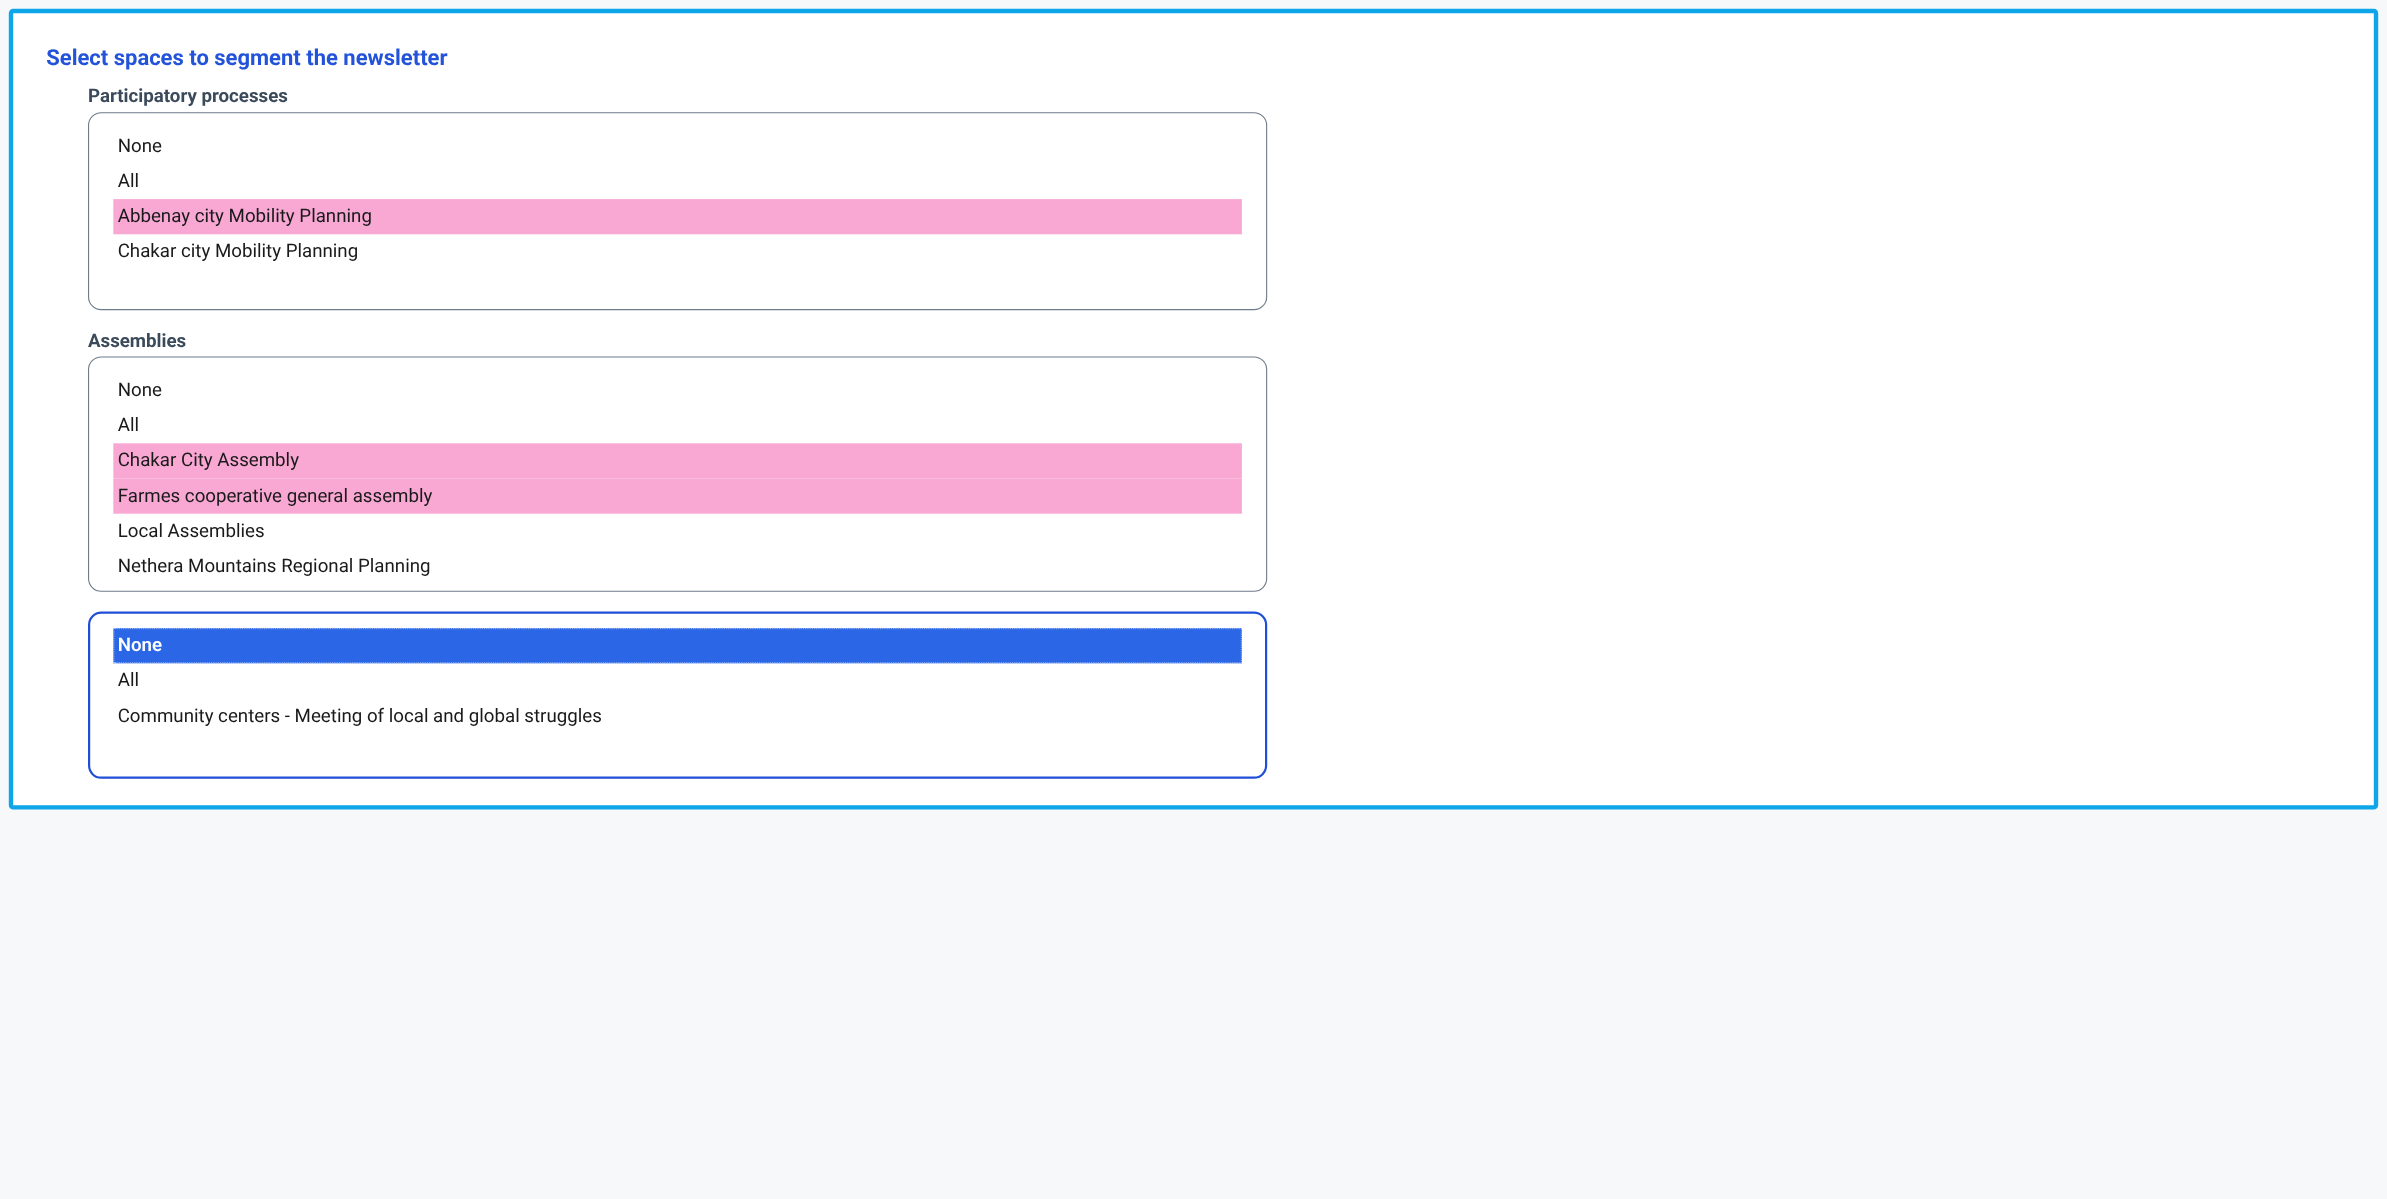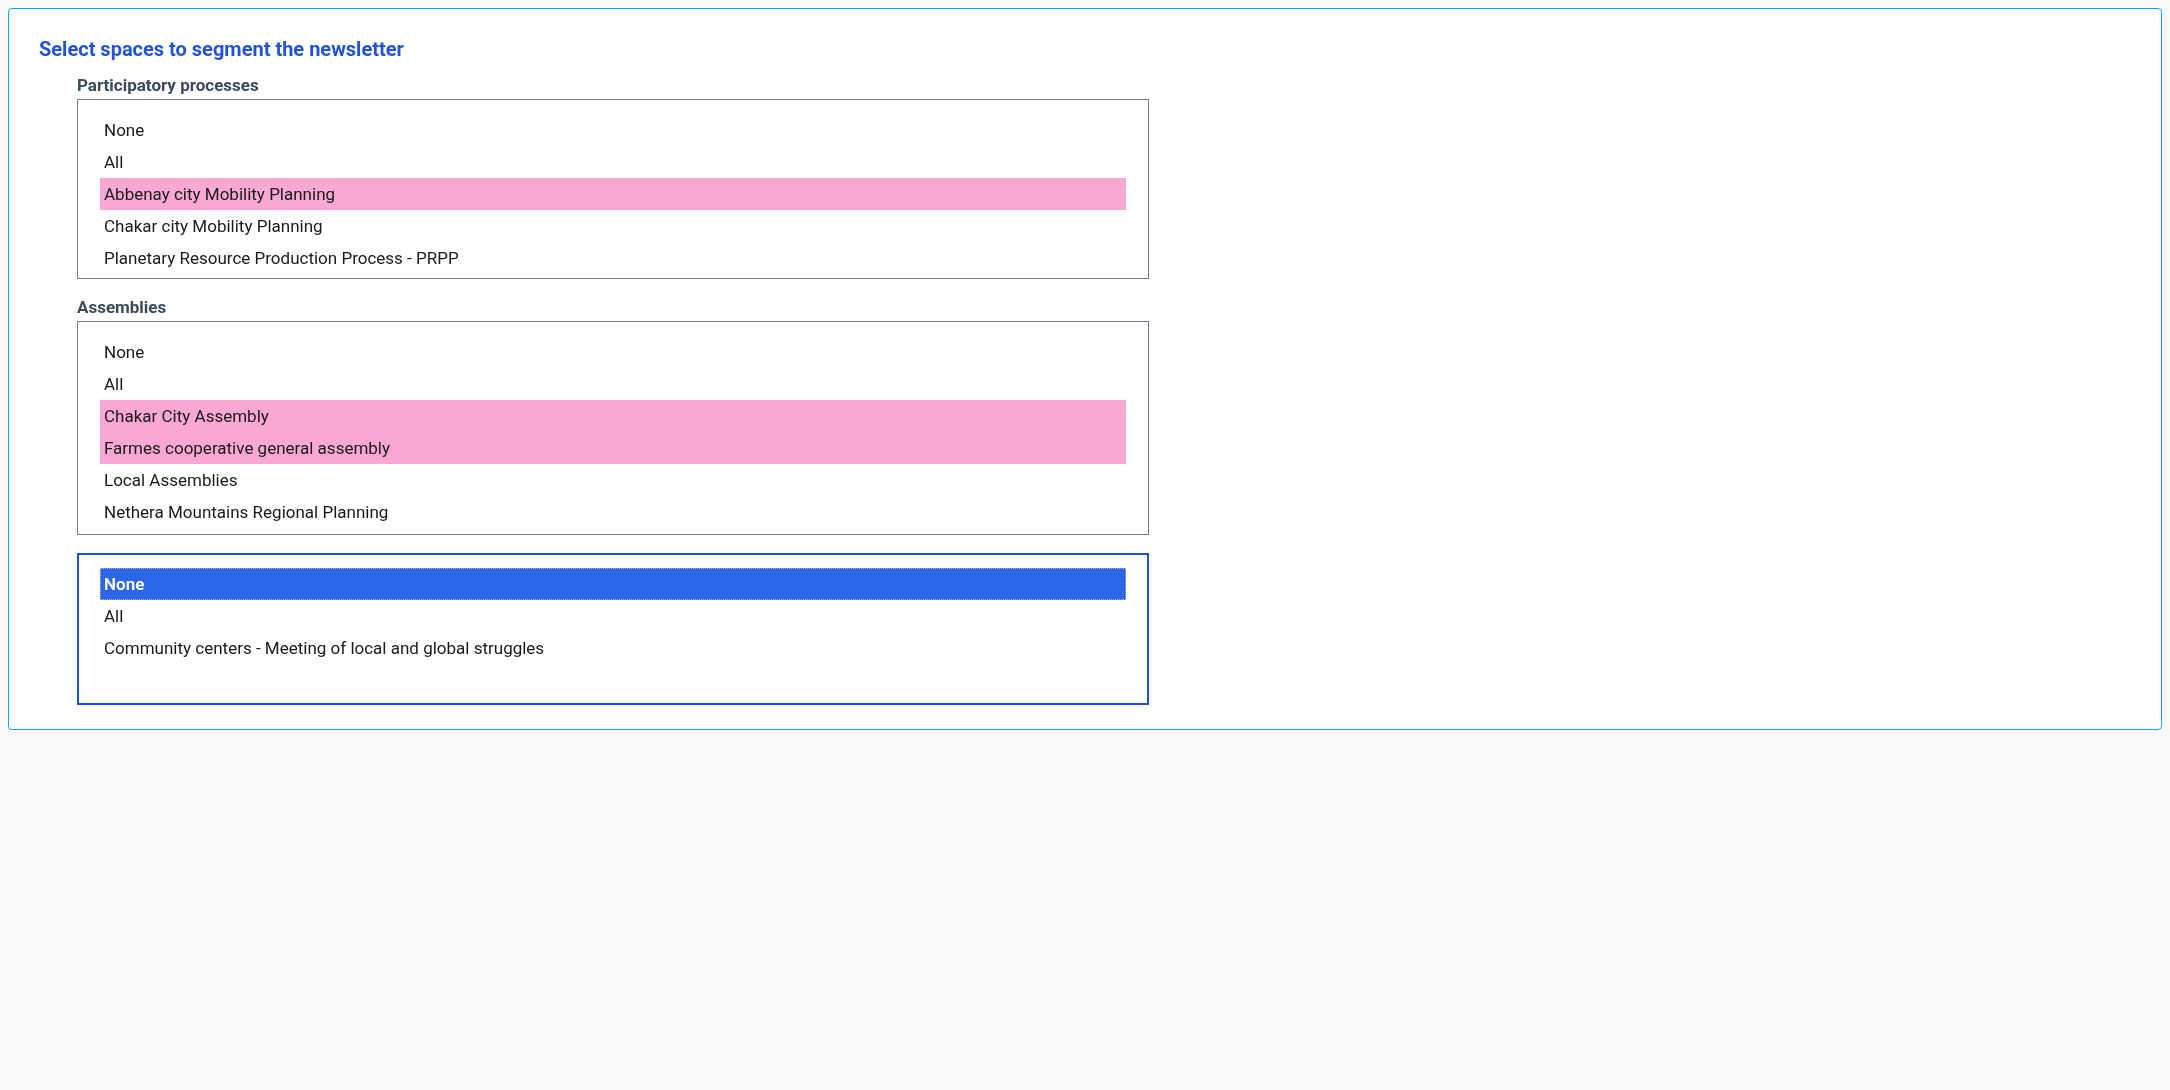--- a/index.html
+++ b/index.html
@@ -8,21 +8,21 @@
     padding: 0;
     font-family: -apple-system, BlinkMacSystemFont, "Segoe UI", Roboto, "Helvetica Neue", Arial, sans-serif;
     background: #f7f8fa;
     color: #1a1a1a;
   }
   .page {
     padding: 8px;
   }
   .card {
     background: #fff;
-    border: 1px solid #0ea5e9;
+    border: 4px solid #0ea5e9;
     border-radius: 4px;
     padding: 28px 30px 24px 30px;
     width: 100%;
   }
   .card-title {
     font-size: 20px;
     font-weight: 700;
     color: #2353d9;
     margin: 0 0 14px 0;
   }
@@ -33,21 +33,21 @@
     padding-left: 38px;
   }
   .section-label {
     font-size: 17px;
     font-weight: 700;
     color: #3b4a5a;
     margin: 0 0 4px 0;
   }
   .select-box {
     border: 1px solid #6e7b8a;
-    border-radius: 0;
+    border-radius: 12px;
     padding: 14px 22px 0 22px;
     background: #fff;
     overflow: hidden;
   }
   .select-box.focused {
     border: 2px solid #1f4fd6;
     padding: 13px 21px 0 21px;
   }
   .options {
     list-style: none;
@@ -89,21 +89,20 @@
     <h2 class="card-title">Select spaces to segment the newsletter</h2>
 
     <div class="section">
       <div class="section-label">Participatory processes</div>
       <div class="select-box box-processes">
         <ul class="options">
           <li class="option">None</li>
           <li class="option">All</li>
           <li class="option selected">Abbenay city Mobility Planning</li>
           <li class="option">Chakar city Mobility Planning</li>
-          <li class="option">Planetary Resource Production Process - PRPP</li>
         </ul>
       </div>
     </div>
 
     <div class="section">
       <div class="section-label">Assemblies</div>
       <div class="select-box box-assemblies">
         <ul class="options">
           <li class="option">None</li>
           <li class="option">All</li>

